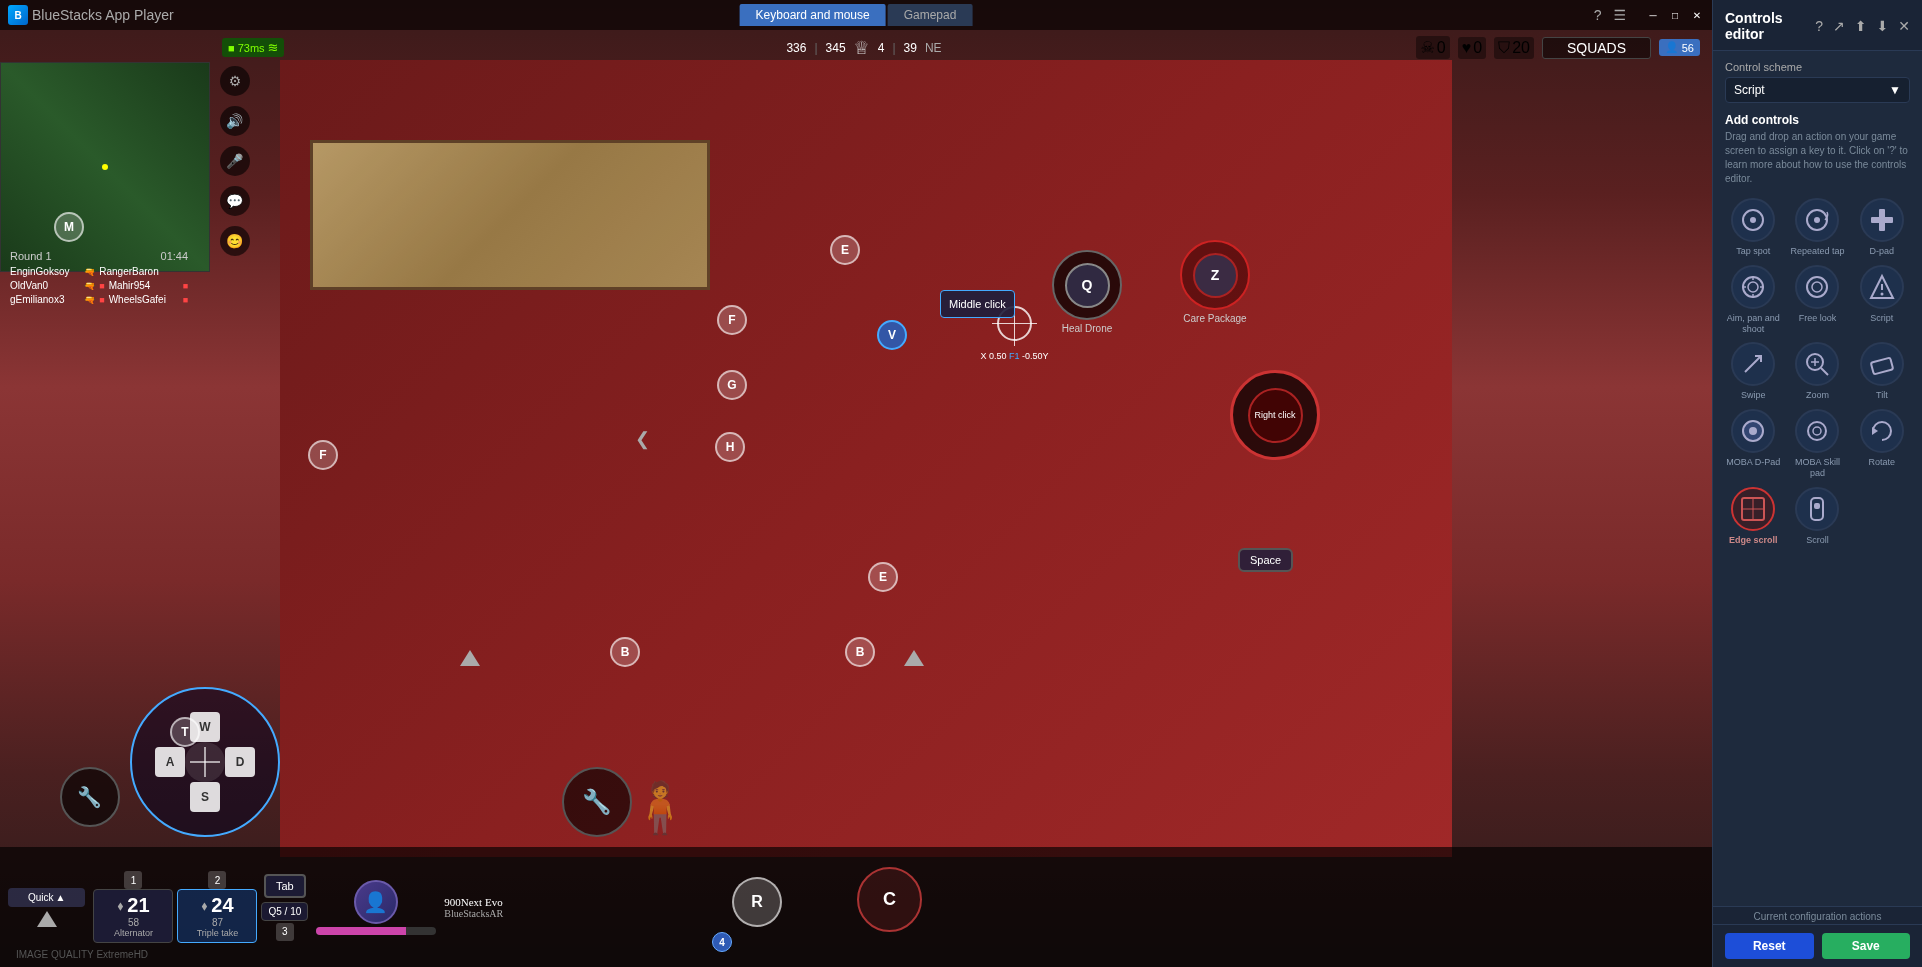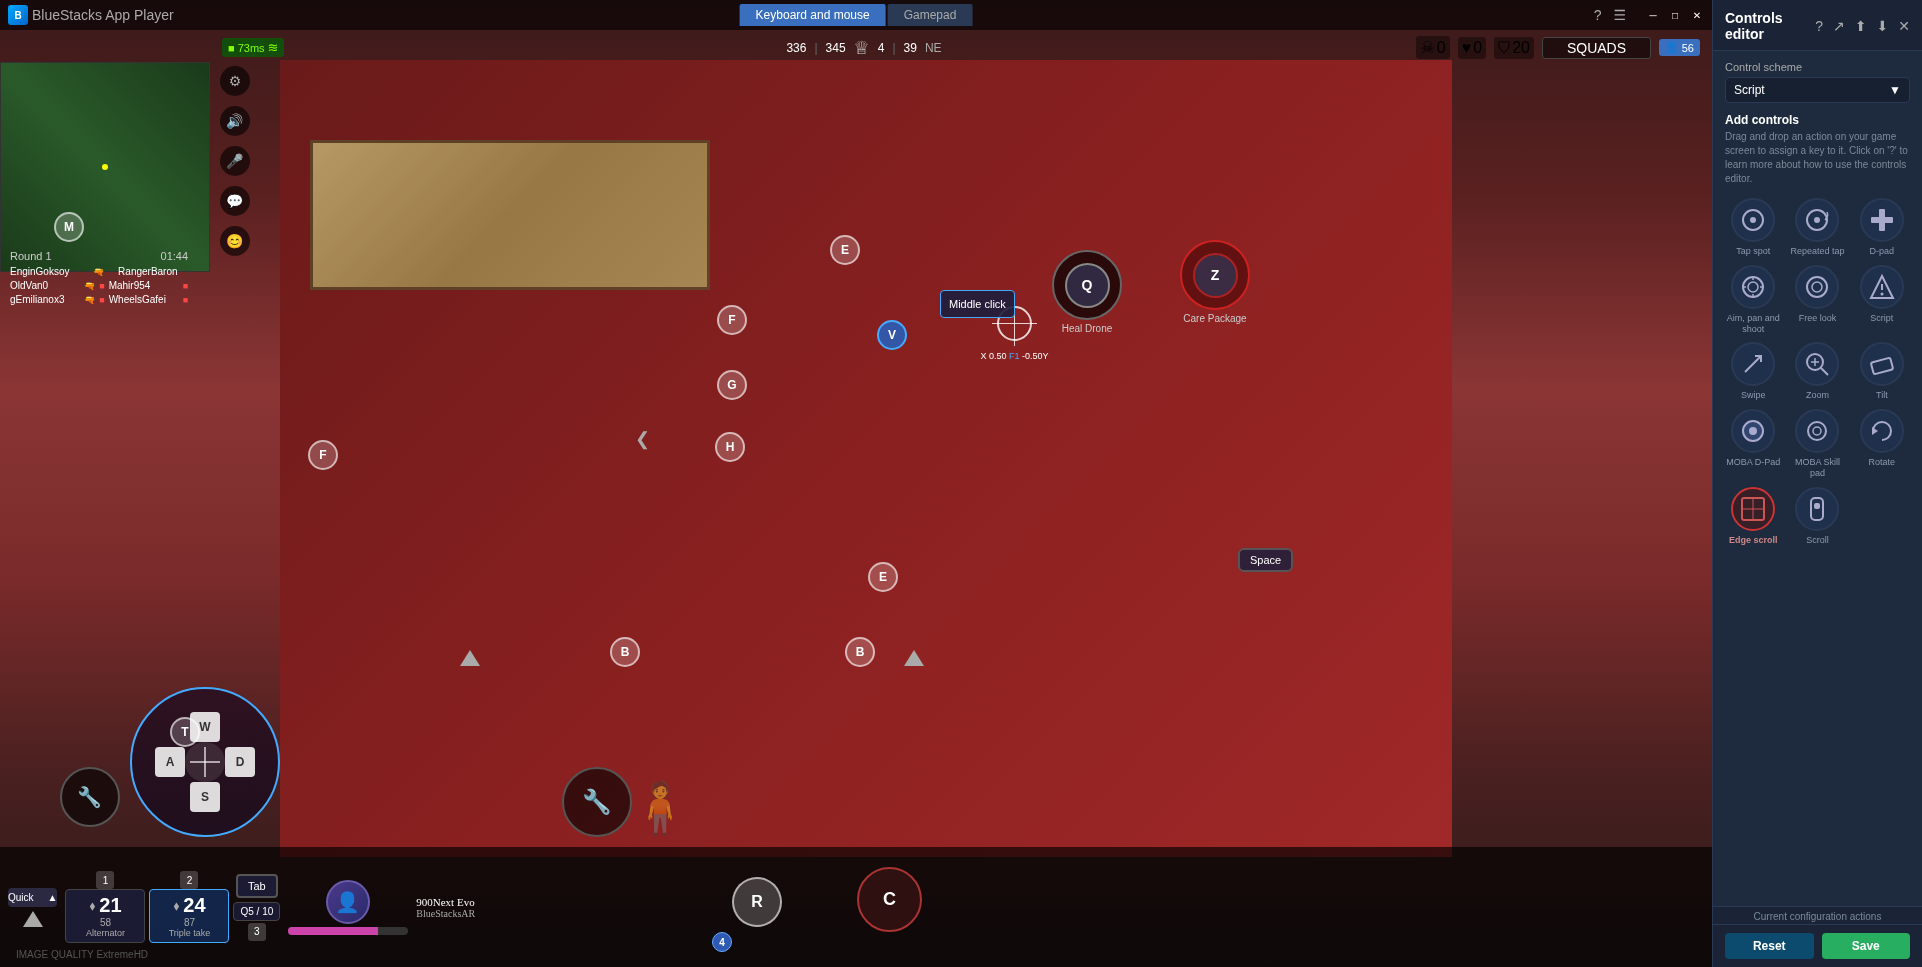--- a/index.html
+++ b/index.html
@@ -151,21 +151,20 @@
     
     .player-list {
       position: absolute;
       top: 250px; left: 10px;
       z-index: 10;
     }
     .round-info { color: #ccc; font-size: 11px; margin-bottom: 4px; display: flex; justify-content: space-between; }
     .player-row {
       display: flex; align-items: center; gap: 4px;
       margin-bottom: 3px;
-      justify-content: space-between;
     }
     .player-name { color: white; font-size: 10px; min-width: 70px; }
     .player-weapon { color: #aaa; font-size: 9px; }
     .player-red { color: #ff4444; font-size: 9px; }
 
     
     .key-overlay {
       position: absolute;
       z-index: 15;
     }
@@ -294,24 +293,24 @@
       border: 2px solid #555;
       border-radius: 6px;
       color: white;
       padding: 4px 10px;
       font-size: 11px;
       cursor: pointer;
     }
     .quick-btn {
       background: rgba(50,50,80,0.8);
       color: white; font-size: 10px;
-      padding: 4px 0;
+      padding: 4px 20px;
       border-radius: 4px;
       cursor: pointer;
-      display: flex; align-items: center; gap: 14px;
+      display: flex; align-items: center; gap: 2px;
     }
     .ammo-slot {
       background: rgba(30,30,60,0.85);
       border: 1px solid #444;
       border-radius: 4px;
       padding: 4px 8px;
       color: white;
       display: flex; flex-direction: column; align-items: center;
       min-width: 80px;
     }
@@ -415,21 +414,21 @@
     }
     .footer-btn {
       flex: 1;
       padding: 6px;
       border: none;
       border-radius: 4px;
       font-size: 12px;
       cursor: pointer;
       font-weight: 600;
     }
-    .reset-btn { background: #0c4a6e; color: white; }
+    .reset-btn { background: #1d4ed8; color: white; }
     .save-btn { background: #27ae60; color: white; }
 
     
     .arrow-left {
       position: absolute;
       color: #aaa; font-size: 18px;
       z-index: 15;
     }
 
     
@@ -751,20 +750,27 @@
 
     <div class="game-control-widget" style="top:240px; left:1180px;">
       <div class="widget-circle-outer" style="border-color:#cc2222; background:rgba(80,10,10,0.7);">
         <div class="widget-circle-inner" style="border-color:#aa2222;">
           <span style="color:white; font-weight:bold; font-size:14px;">Z</span>
         </div>
       </div>
       <div class="widget-label">Care Package</div>
     </div>
 
+    <div class="right-click-ctrl" style="top:370px; left:1230px;">
+      <div class="right-click-circle">
+        <div class="right-click-inner">
+          <span>Right click</span>
+        </div>
+      </div>
+    </div>
 
     <div class="space-btn" style="top:548px; left:1238px;">
       <div class="space-pill">Space</div>
     </div>
 
     <div class="key-overlay" style="top:562px; left:868px;">
       <div class="key-circle">
         <span>E</span>
       </div>
     </div>

